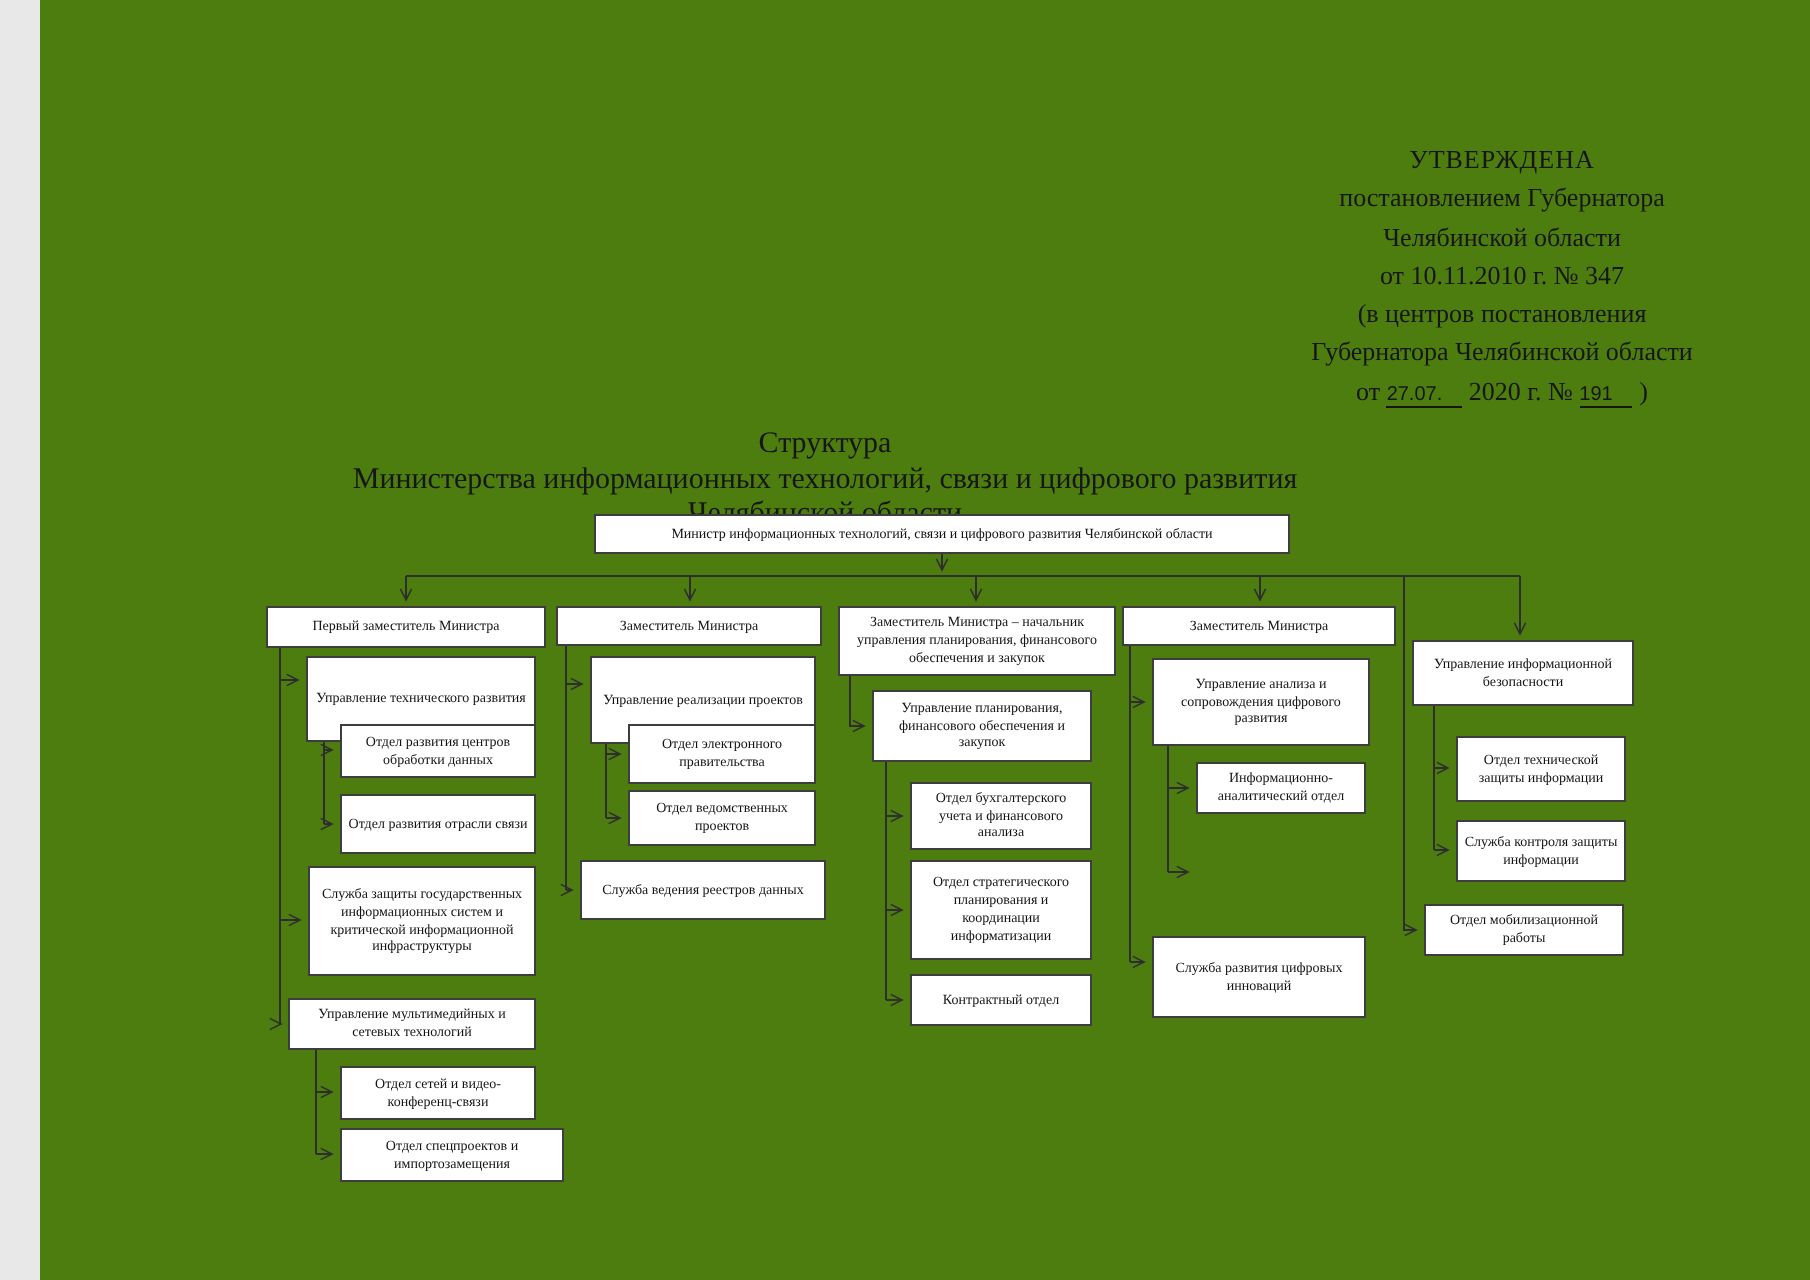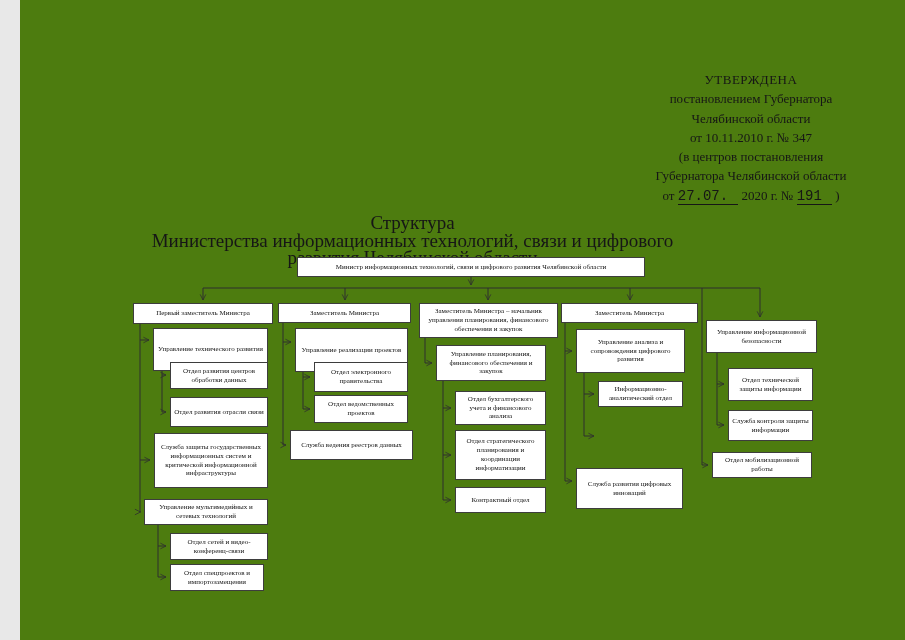--- a/index.html
+++ b/index.html
@@ -2,25 +2,25 @@
 <html><head>
 <meta charset="utf-8">
 <style>
   html,body{margin:0;padding:0;background:#e8e8e8;}
   #page{position:relative;width:905px;height:640px;background:#4d7c0f;overflow:hidden;
         font-family:"Liberation Serif","DejaVu Serif",serif;color:#161616;margin-left:20px;}
   
   .approval{position:absolute;left:572px;top:70px;width:318px;text-align:center;
             font-size:13px;line-height:19.3px;}
   .approval .first{letter-spacing:0.5px;}
-  .typed{font-family:Liberation Mono, monospace;font-size:14px;}
+  .typed{font-family:Liberation Sans, sans-serif;font-size:10px;}
   .u{border-bottom:1px solid #161616;padding-right:10px;}
   
   .doc-title{position:absolute;left:130px;top:214px;width:525px;text-align:center;
-             font-size:19px;line-height:17.5px;}
+             font-size:15px;line-height:17.5px;}
   
   .node{position:absolute;border:1px solid #3d3d3d;background:#fff;box-sizing:border-box;
         display:flex;align-items:center;justify-content:center;text-align:center;
         font-size:7px;line-height:1.28;padding:1px 3px;overflow:hidden;color:#141414;}
   svg.wires{position:absolute;left:0;top:0;pointer-events:none;}
   svg.wires path, svg.wires line{stroke:#2e2e2e;stroke-width:1;fill:none;}
 </style>
 </head>
 <body>
 
@@ -103,21 +103,21 @@
 
   <div class="node" style="left:277px;top:257px;width:348px;height:20px;">Министр информационных технологий, связи и цифрового развития Челябинской области</div>
 
   <div class="node" style="left:113px;top:303px;width:140px;height:21px;">Первый заместитель Министра</div>
   <div class="node" style="left:133px;top:328px;width:115px;height:43px;">Управление технического развития</div>
   <div class="node" style="left:150px;top:362px;width:98px;height:27px;">Отдел развития центров обработки данных</div>
   <div class="node" style="left:150px;top:397px;width:98px;height:30px;">Отдел развития отрасли связи</div>
   <div class="node" style="left:134px;top:433px;width:114px;height:55px;">Служба защиты государственных информационных систем и критической информационной инфраструктуры</div>
   <div class="node" style="left:124px;top:499px;width:124px;height:26px;">Управление мультимедийных и сетевых технологий</div>
   <div class="node" style="left:150px;top:533px;width:98px;height:27px;">Отдел сетей и видео-конференц-связи</div>
-  <div class="node" style="left:150px;top:564px;width:94px;height:27px;">Отдел спецпроектов и импортозамещения</div>
+  <div class="node" style="left:150px;top:564px;width:112px;height:27px;">Отдел спецпроектов и импортозамещения</div>
 
   <div class="node" style="left:258px;top:303px;width:133px;height:20px;">Заместитель Министра</div>
   <div class="node" style="left:275px;top:328px;width:113px;height:44px;">Управление реализации проектов</div>
   <div class="node" style="left:294px;top:362px;width:94px;height:30px;">Отдел электронного правительства</div>
   <div class="node" style="left:294px;top:395px;width:94px;height:28px;">Отдел ведомственных проектов</div>
   <div class="node" style="left:270px;top:430px;width:123px;height:30px;">Служба ведения реестров данных</div>
 
   <div class="node" style="left:399px;top:303px;width:139px;height:35px;">Заместитель Министра – начальник управления планирования, финансового обеспечения и закупок</div>
   <div class="node" style="left:416px;top:345px;width:110px;height:36px;">Управление планирования, финансового обеспечения и закупок</div>
   <div class="node" style="left:435px;top:391px;width:91px;height:34px;">Отдел бухгалтерского учета и финансового анализа</div>

